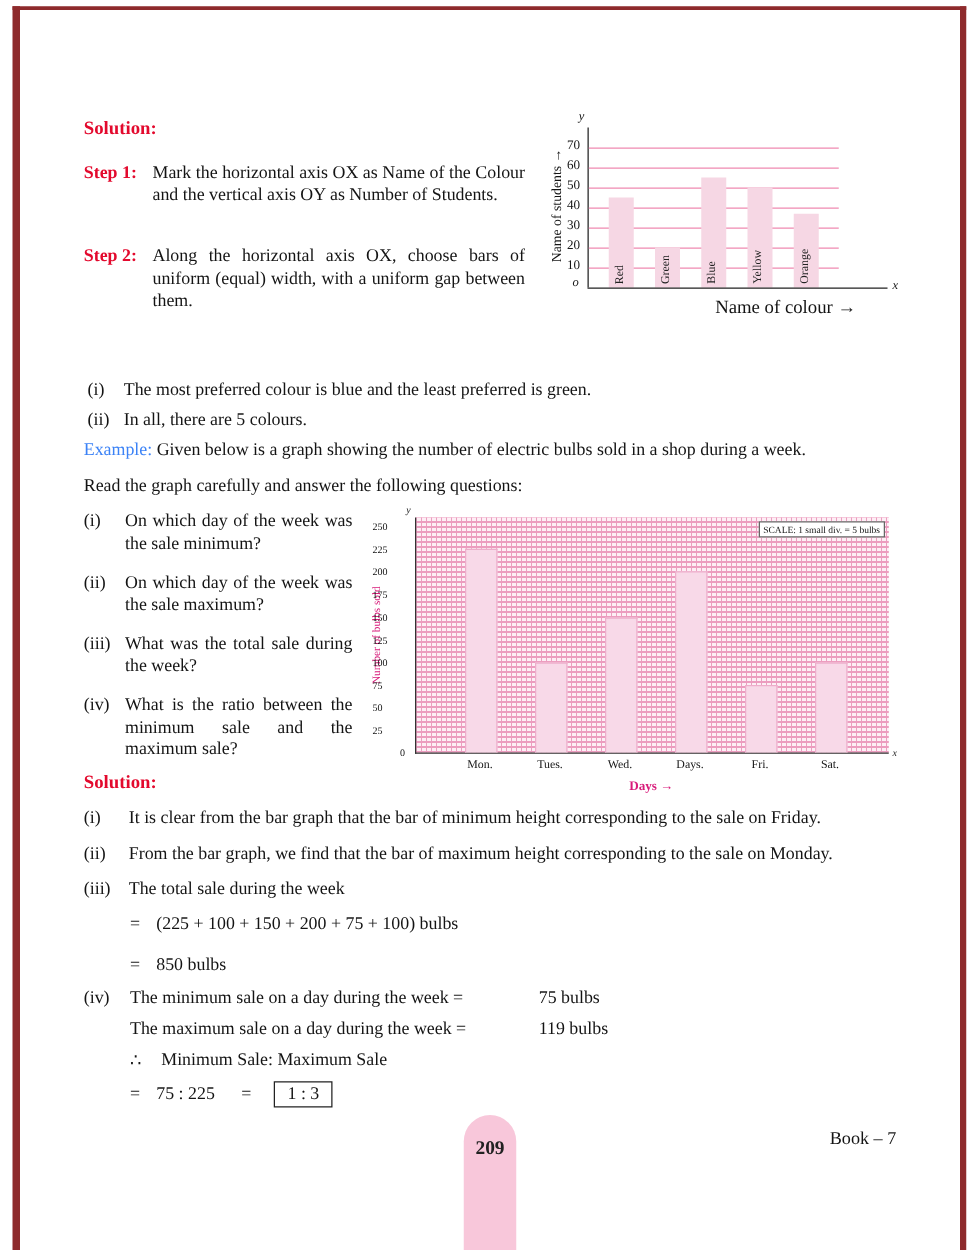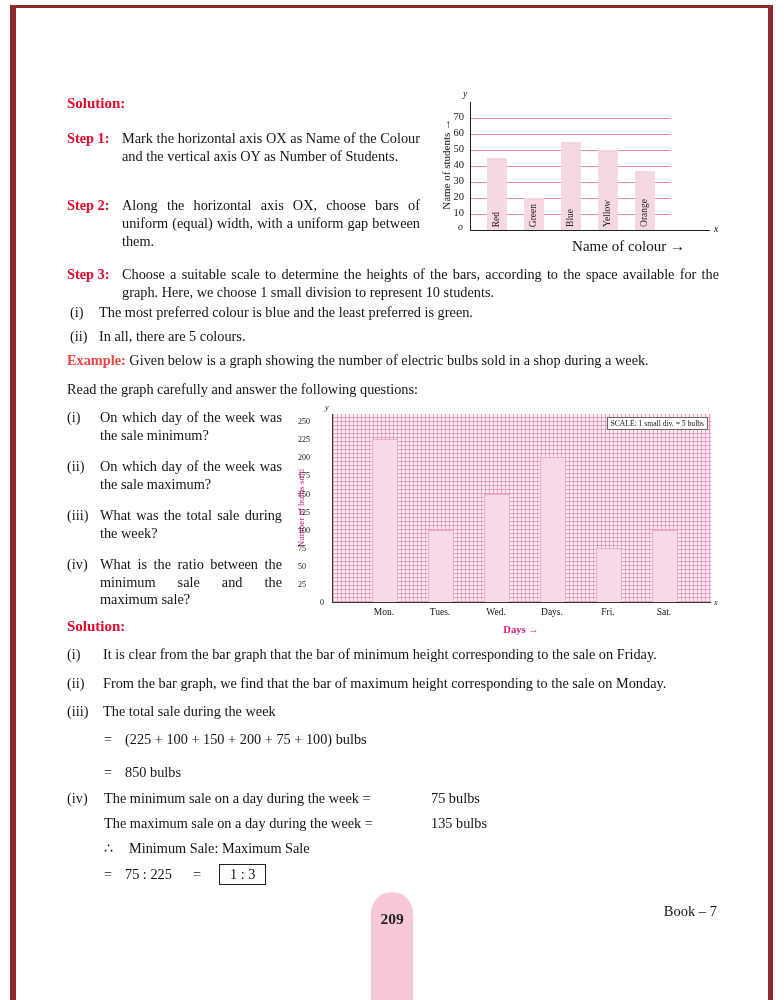--- a/index.html
+++ b/index.html
@@ -3,21 +3,21 @@
 <meta charset="utf-8">
 <style>
   html,body{margin:0;padding:0;background:#fff;}
   .page{position:relative;width:784px;height:1000px;background:#fff;overflow:hidden;
         font-family:"Liberation Serif", serif;color:#141414;}
   
   .border-top{position:absolute;left:10px;right:11px;top:5px;height:3px;background:#8e2a2c;}
   .border-left{position:absolute;left:10px;top:5px;width:6px;bottom:0;background:#8e2a2c;}
   .border-right{position:absolute;right:11px;top:5px;width:5px;bottom:0;background:#8e2a2c;}
 
-  .red{color:#ef4444;font-weight:bold;}
+  .red{color:#3b82f6;font-weight:normal;}
 
   .heading{position:absolute;left:67px;font-size:15px;font-weight:bold;color:#e3092d;}
 
   .step{position:absolute;left:67px;display:flex;font-size:14.3px;line-height:18px;}
   .step .lbl{flex:none;width:55px;color:#e3092d;font-weight:bold;}
   .step .txt{width:298px;text-align:justify;}
   #step3 .txt{width:597px;}
 
   .obs{position:absolute;left:70px;display:flex;font-size:14.3px;}
   .obs .num{flex:none;width:29px;}
@@ -100,24 +100,20 @@
 
   <div class="heading" style="top:95px">Solution:</div>
 
   <div class="step" id="step1" style="top:129px">
     <span class="lbl">Step 1:</span>
     <span class="txt">Mark the horizontal axis OX as Name of the Colour and the vertical axis OY as Number of Students.</span>
   </div>
   <div class="step" id="step2" style="top:196px">
     <span class="lbl">Step 2:</span>
     <span class="txt">Along the horizontal axis OX, choose bars of uniform (equal) width, with a uniform gap between them.</span>
-  </div>
-  <div class="step" id="step3" style="top:265px">
-    <span class="lbl">Step 3:</span>
-    <span class="txt">Choose a suitable scale to determine the heights of the bars, according to the space available for the graph. Here, we choose 1 small division to represent 10 students.</span>
   </div>
 
   <div id="small-chart">
     <div class="sc-ylabel">
       <span>Name of students →</span>
     </div>
     <div class="sc-ylet">y</div>
     <div id="sc-plot">
         <div class="sc-grid" style="bottom: 15.5px;"></div>
         <div class="sc-grid" style="bottom: 31.5px;"></div>
@@ -249,21 +245,21 @@
 
   <div id="sol2-iv">
     <span class="num">(iv)</span>
     <div>
       <div class="iv-line">
         <span class="lab">The minimum sale on a day during the week =</span>
         <span>75 bulbs</span>
       </div>
       <div class="iv-line">
         <span class="lab">The maximum sale on a day during the week =</span>
-        <span>135 bulbs</span>
+        <span>119 bulbs</span>
       </div>
       <div class="t-line">
         <span class="tsym">∴</span>
         <span>Minimum Sale: Maximum Sale</span>
       </div>
       <div class="final-line">
         <span class="eq">=</span>
         <span class="calc">75 : 225</span>
         <span class="eq2">=</span>
         <span class="ratio-box">1 : 3</span>

